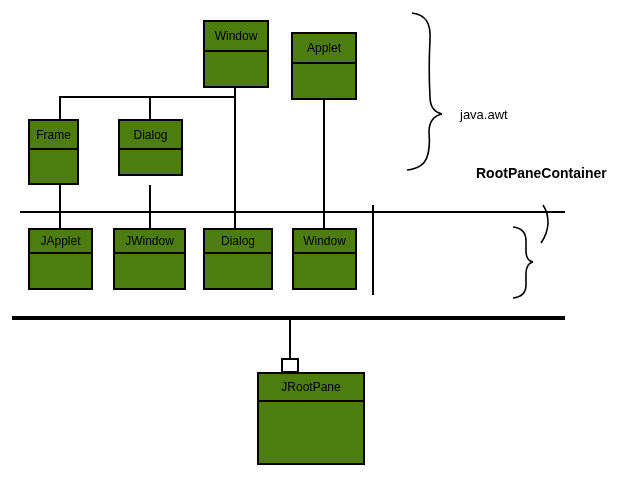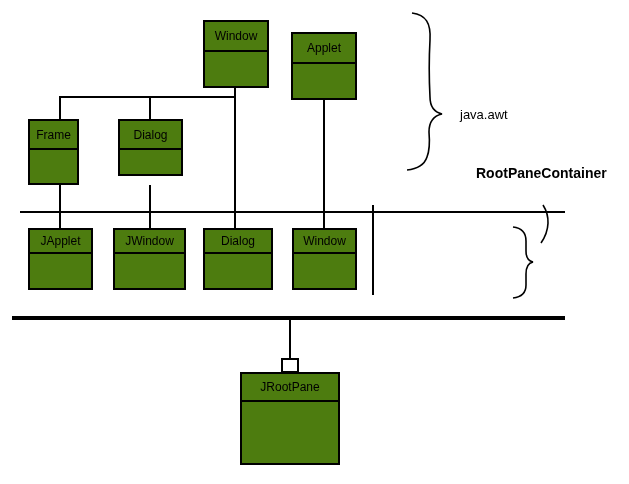--- a/index.html
+++ b/index.html
@@ -76,21 +76,21 @@
 
   <div class="class-box" style="left:203px;top:228px;width:70px;height:62px">
     <div class="box-title" style="height:24px">Dialog</div>
   </div>
 
   <div class="class-box" style="left:292px;top:228px;width:65px;height:62px">
     <div class="box-title" style="height:24px">Window</div>
   </div>
 
 
-  <div class="class-box" style="left:240px;top:372px;width:100px;height:93px">
+  <div class="class-box" style="left:257px;top:372px;width:108px;height:93px">
     <div class="box-title" style="height:28px">JRootPane</div>
   </div>
 
   <div class="ann java-awt-label" style="left:452px;top:107px">java.awt</div>
 
   <div class="ann rpc-label" style="left:468px;top:164px">
     <div>RootPaneContainer</div>
   </div>
 
 </div>

